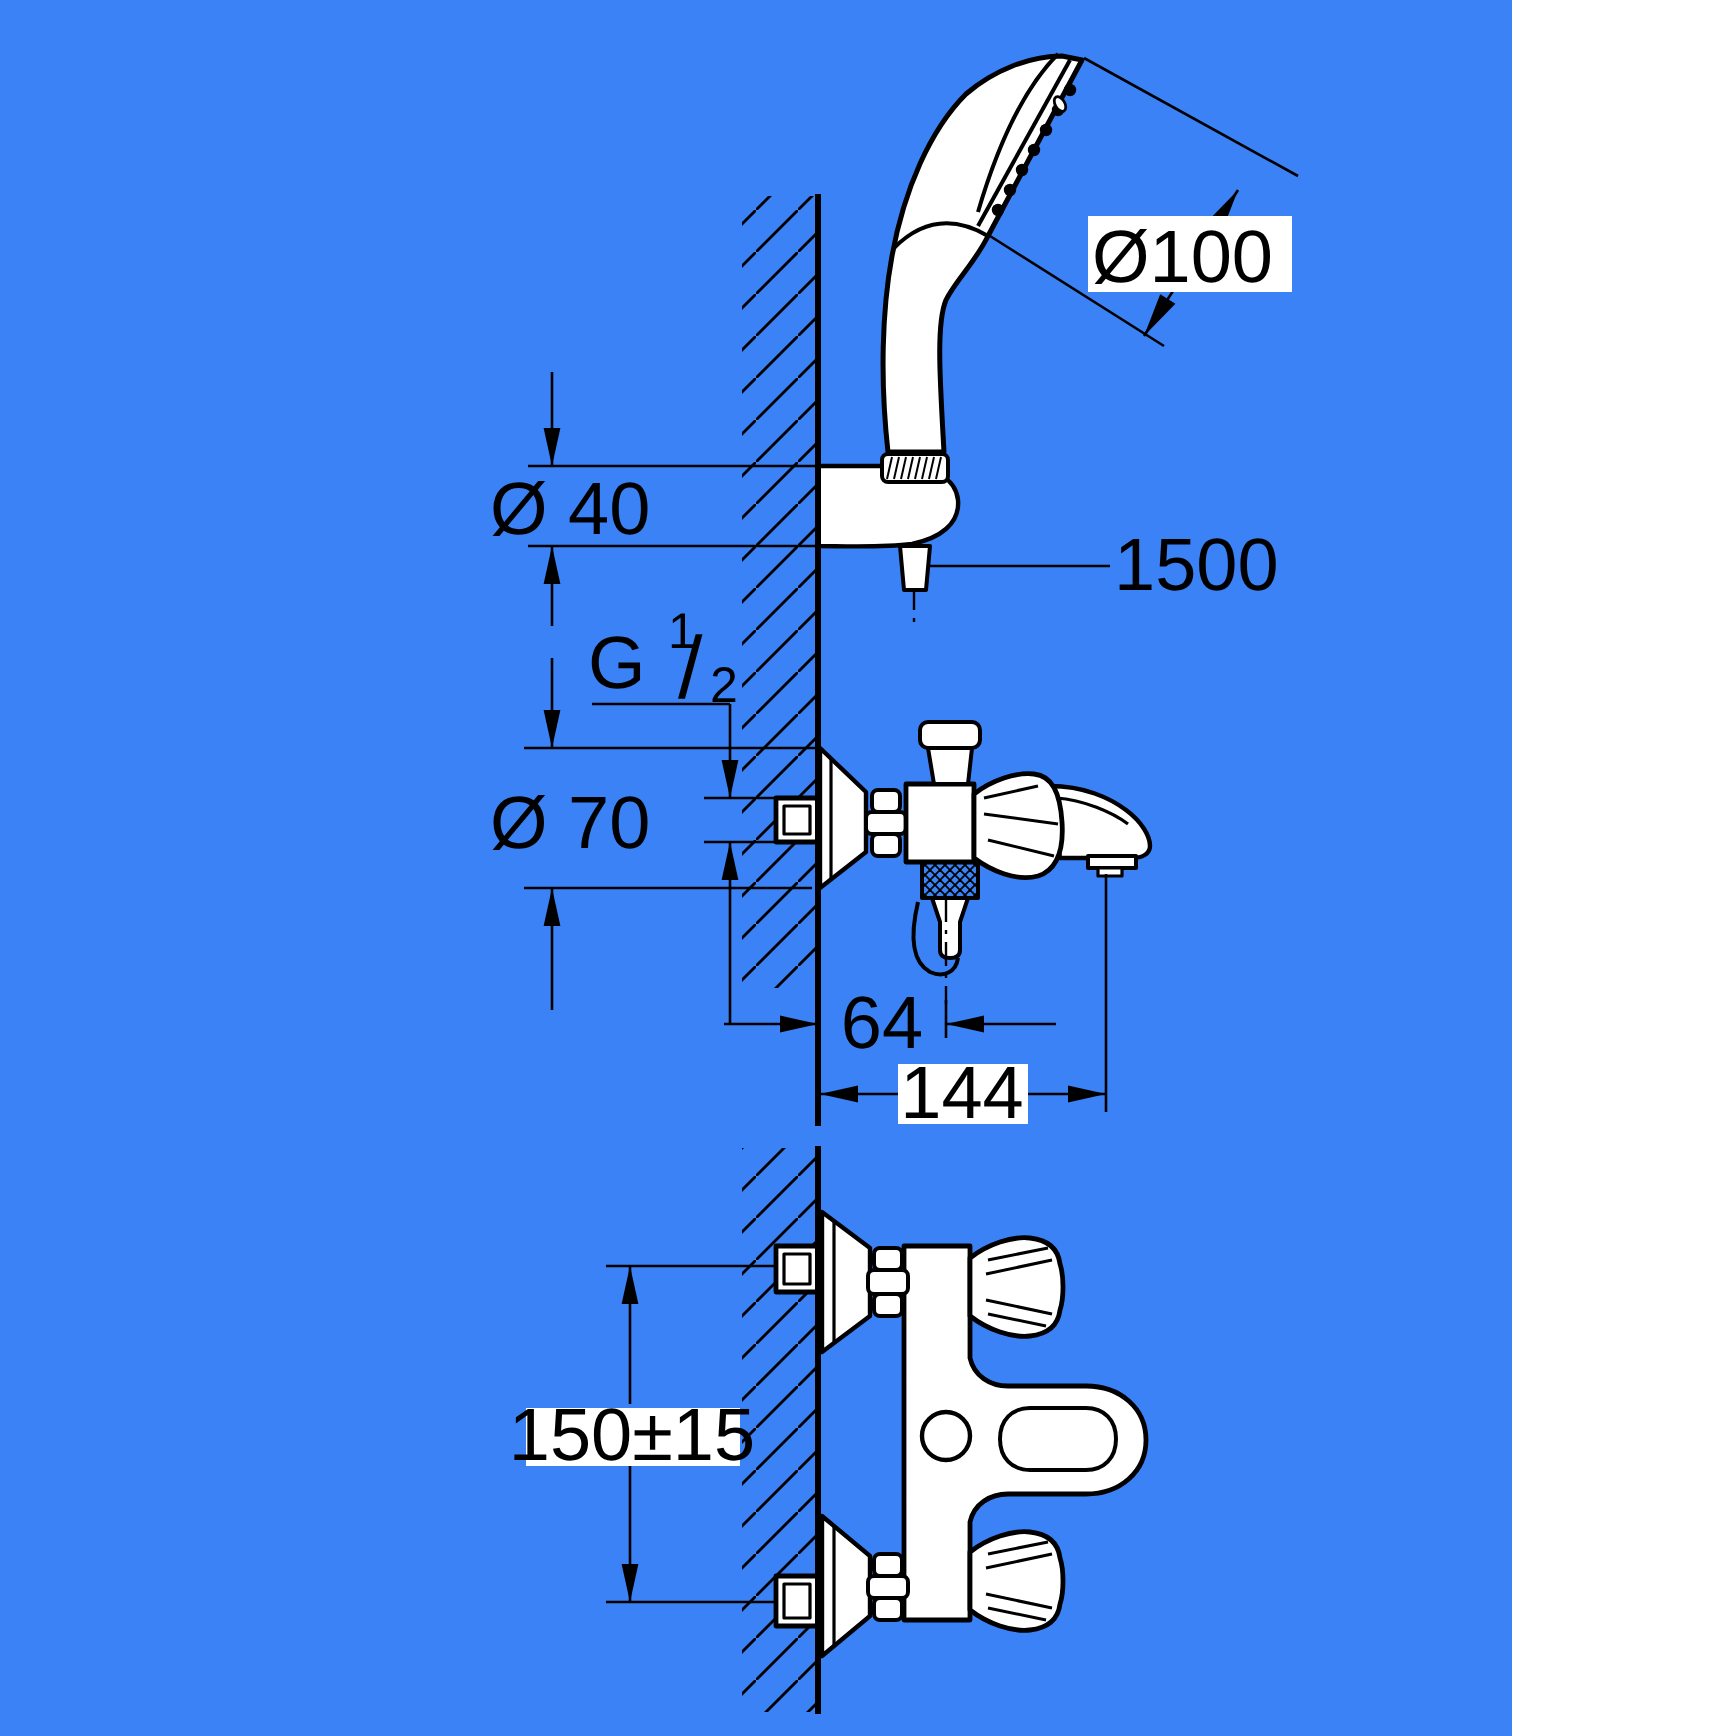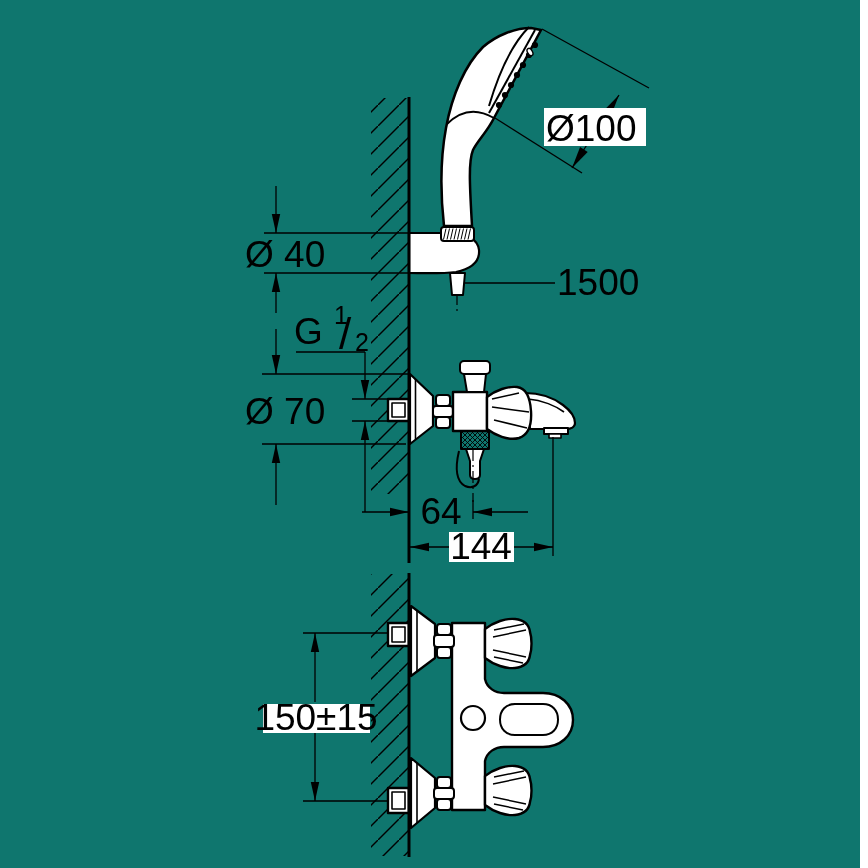--- a/index.html
+++ b/index.html
@@ -1,16 +1,16 @@
 <!DOCTYPE html>
 <html><head>
 <meta charset="utf-8">
 <style>
   html,body{margin:0;padding:0;background:#fff;}
-  #canvas{position:relative;width:860px;height:868px;background:#0f766e;overflow:hidden;}
+  #canvas{position:relative;width:756px;height:868px;background:#3b82f6;overflow:hidden;}
   svg{display:block;}
   text{font-family:"Liberation Sans","DejaVu Sans",sans-serif;fill:#000;}
   .dim-text{font-size:37px;}
   .dim-text-small{font-size:25px;}
   .slash{font-size:44px;}
 </style>
 </head>
 <body>
 
 <div id="canvas">

